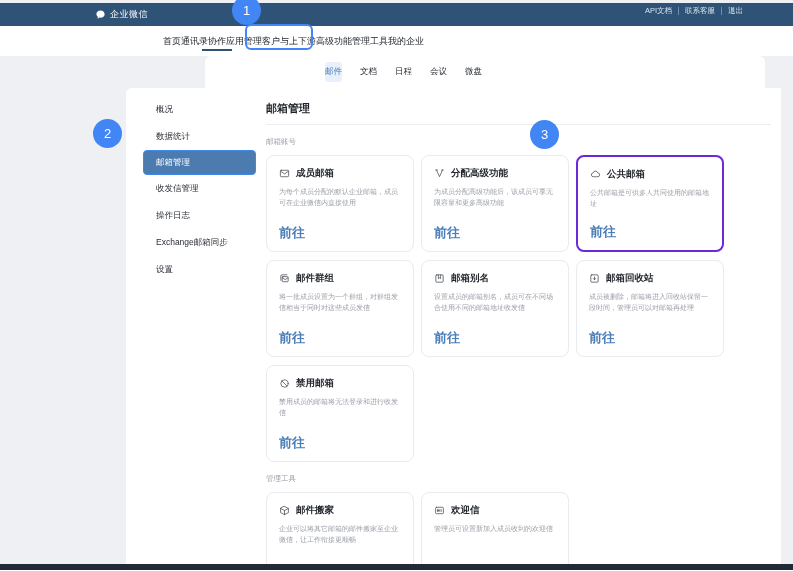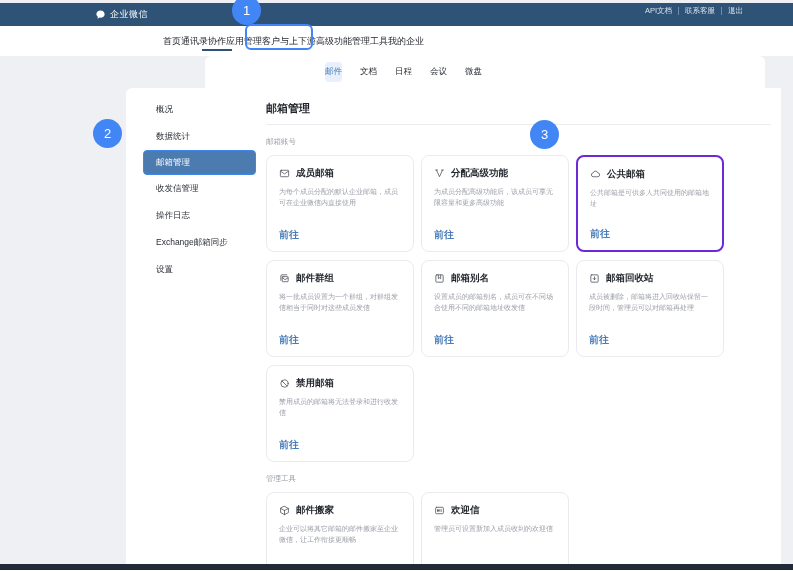--- a/index.html
+++ b/index.html
@@ -35,21 +35,21 @@
   .title-divider { margin-top:8px; height:1px; background:#ebedf0; width:505px; }
   .section-label { margin-top:12px; font-size:7.5px; color:#9ba0a8; }
   .card-grid { margin-top:8px; display:flex; flex-wrap:wrap; gap:8px 7px; width:462px; }
   .card { box-sizing:border-box; width:148px; height:97px; background:#fff; border:1px solid #e9ebee; border-radius:8px;
     padding:11px 12px 9px; display:flex; flex-direction:column; }
   .card.highlighted { border:2px solid #6d28d9; }
   .card-head { display:flex; align-items:center; gap:6px; }
   .card-head svg { width:11px; height:11px; flex:none; display:block; }
   .card-title { font-size:9.5px; font-weight:bold; color:#24282e; white-space:nowrap; }
   .card-desc { margin-top:6px; font-size:7px; line-height:1.6; color:#9b9fa8; }
-  .card-link { margin-top:auto; font-size:10px; color:#4a7db8; font-weight:bold; cursor:pointer; }
+  .card-link { margin-top:auto; font-size:13px; color:#4a7db8; font-weight:bold; cursor:pointer; }
   
   .bottom-bar { position:absolute; left:0; top:564px; height:6px; background:#232a37; right:0; }
   .bottom-white { position:absolute; left:0; top:570px; height:1px; background:#fff; right:0; }
   
   .mark { position:absolute; width:29px; height:29px; border-radius:50%; background:#4285f4; color:#fff;
     font-size:13px; display:flex; align-items:center; justify-content:center; z-index:20; }
   .mark-1 { left:232px; top:-4px; }
   .mark-2 { left:93px; top:119px; }
   .mark-3 { left:530px; top:120px; }
   .nav-annotation-box { position:absolute; left:245px; top:24px; width:68px; height:26px;

